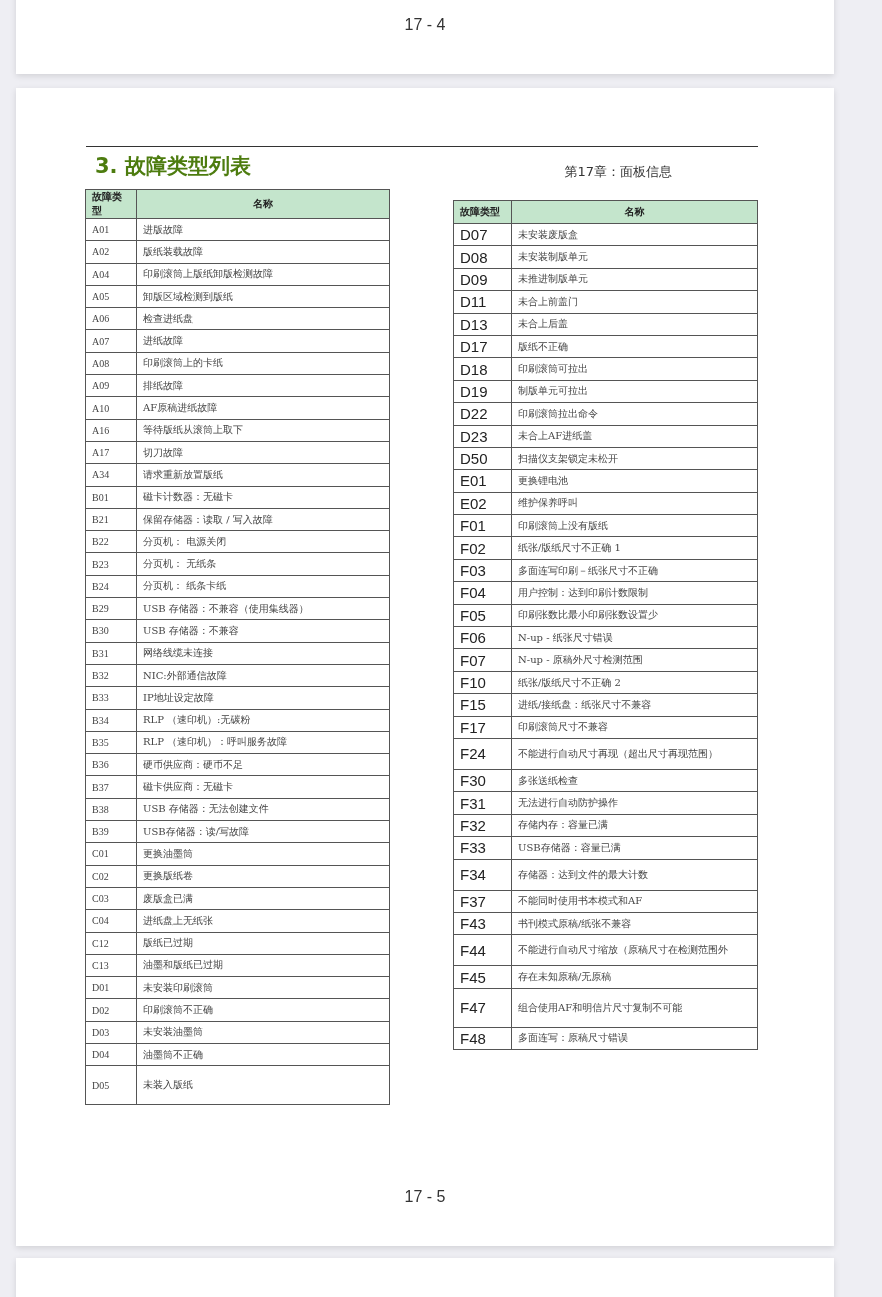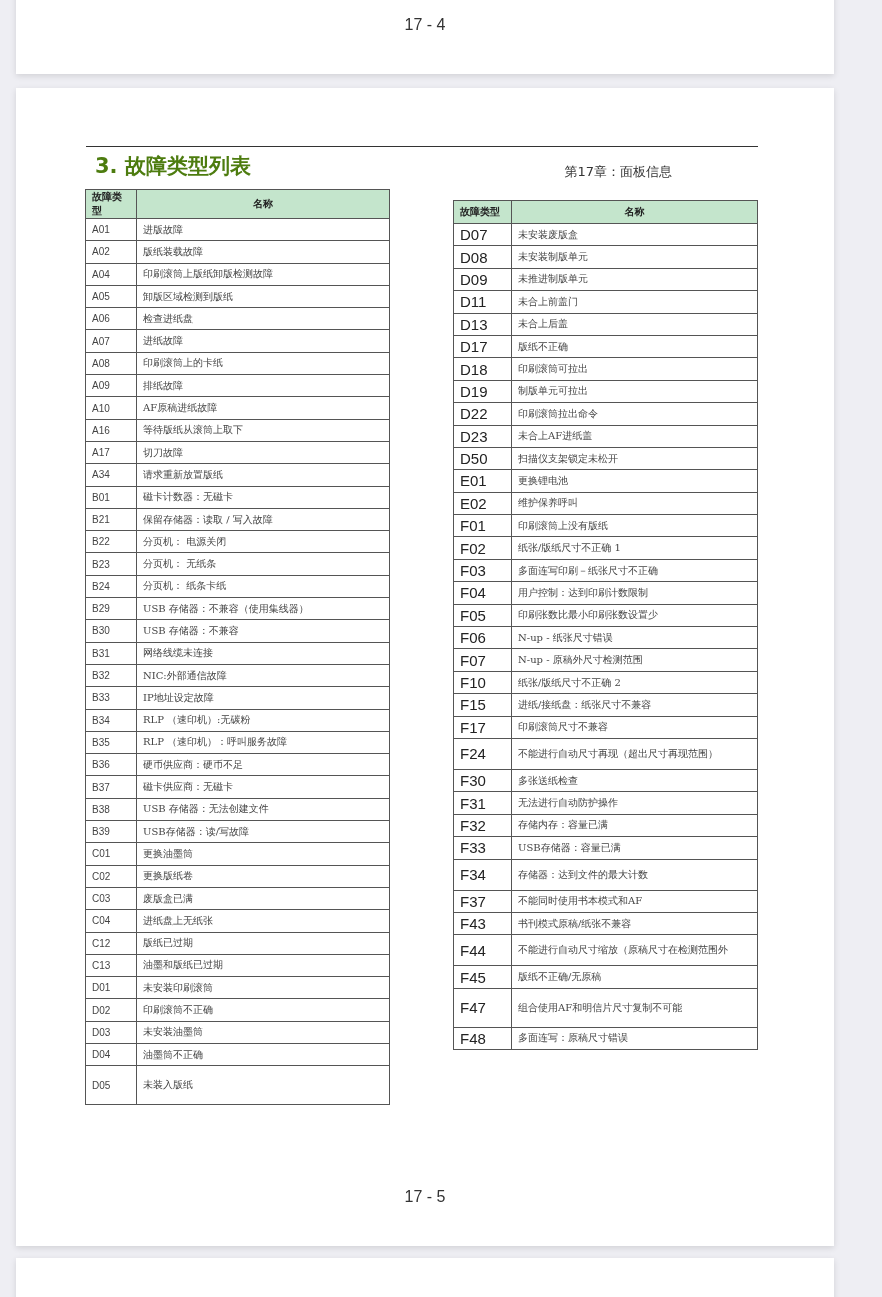--- a/index.html
+++ b/index.html
@@ -38,21 +38,21 @@
   table.codes td, table.codes th {
     border:1.5px solid #555; padding:0 6px; height:21.3px;
     text-align:left; vertical-align:middle;
   }
   table.codes th {
     background:#c4e5cc; font-family:"DejaVu Sans", sans-serif;
     font-size:10px; font-weight:bold; color:#222; height:28px;
   }
   table.codes th.name { text-align:center; }
   #table-left { left:69px; top:101px; width:305px; }
-  #table-left td.code { width:38px; font-family:Liberation Sans, sans-serif; }
+  #table-left td.code { width:38px; font-family:Liberation Serif, serif; }
   #table-right { left:437px; top:112px; width:305px; }
   #table-right th { height:22px; }
   #table-right td.code { width:45px; font-family:"Liberation Sans", sans-serif; font-size:15px; color:#222; }
   #table-right td { height:21.4px; }
   td.tall { height:30px !important; }
   td.xtall { height:38px !important; }
 </style>
 </head>
 <body>
 
@@ -363,21 +363,21 @@
         <tr>
           <td class="code">F43</td>
           <td>书刊模式原稿/纸张不兼容</td>
         </tr>
         <tr>
           <td class="code tall">F44</td>
           <td class="tall">不能进行自动尺寸缩放（原稿尺寸在检测范围外</td>
         </tr>
         <tr>
           <td class="code">F45</td>
-          <td>版纸不正确/无原稿</td>
+          <td>存在未知原稿/无原稿</td>
         </tr>
         <tr>
           <td class="code xtall">F47</td>
           <td class="xtall">组合使用AF和明信片尺寸复制不可能</td>
         </tr>
         <tr>
           <td class="code">F48</td>
           <td>多面连写：原稿尺寸错误</td>
         </tr>
       </tbody>

